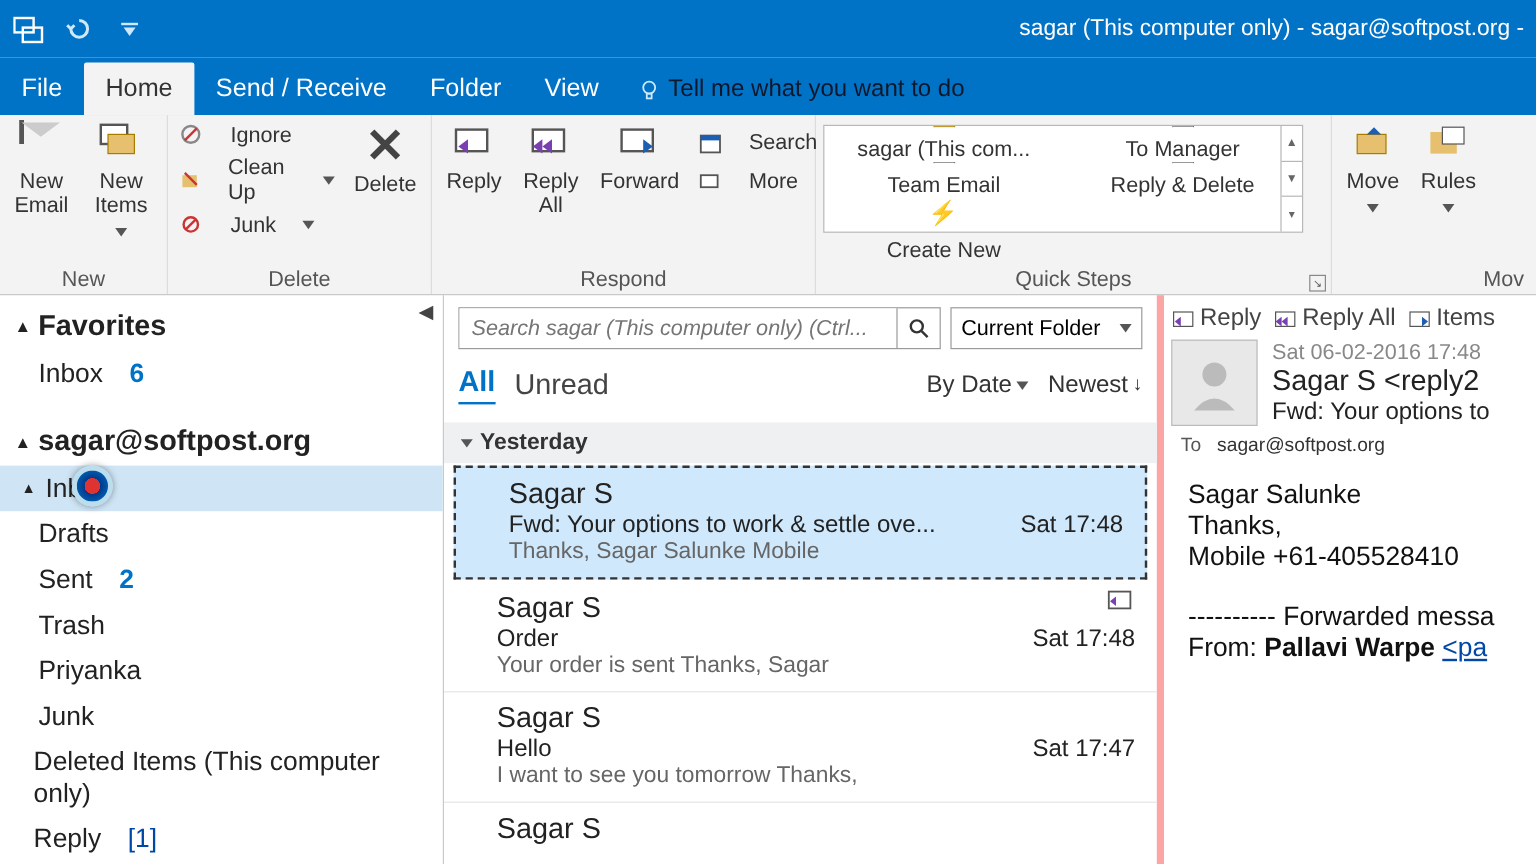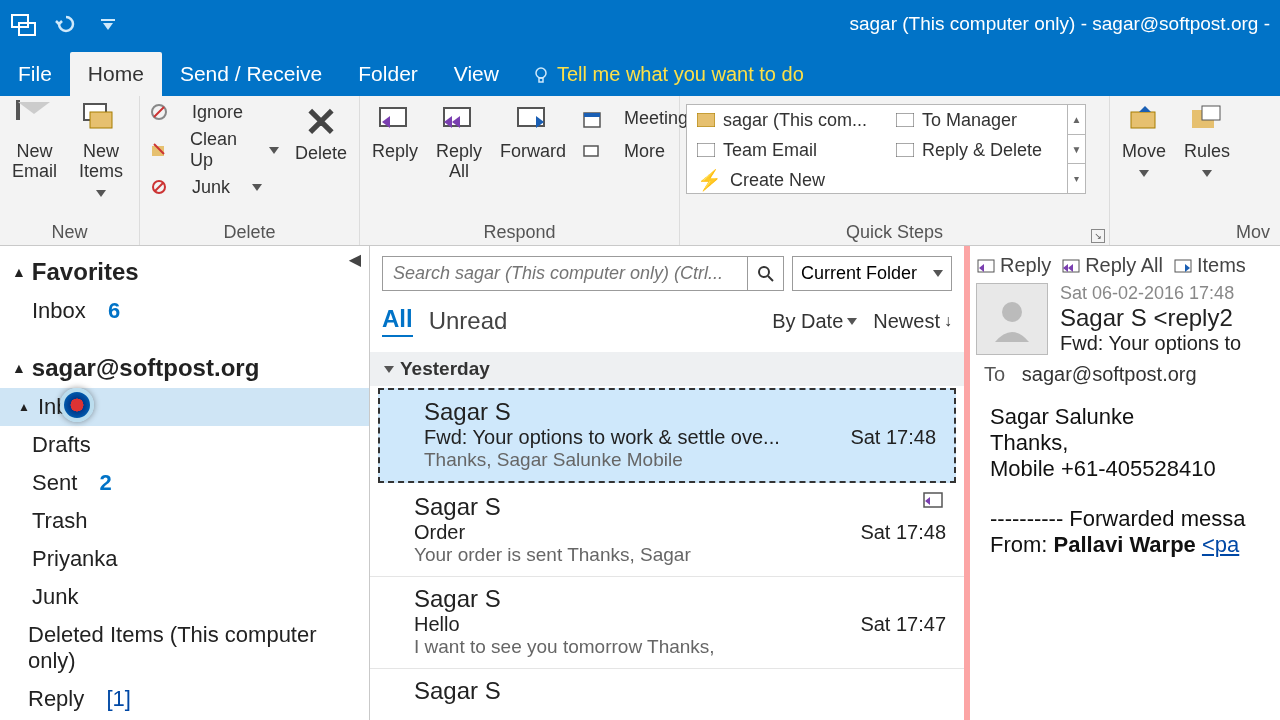--- a/index.html
+++ b/index.html
@@ -8,36 +8,36 @@
 .titlebar { background: #0173c7; height: 48px; display: flex; align-items: center; color: #fff; }
 .titlebar .qat { display: flex; gap: 14px; padding: 0 10px; align-items: center; }
 .titlebar .title { flex: 1; text-align: right; padding-right: 10px; font-size: 19px; }
 
 .qat-icon { width: 28px; height: 28px; display: flex; align-items: center; justify-content: center; }
 
 .tabstrip { background: #0173c7; height: 48px; display: flex; align-items: flex-end; color: #fff; }
 .tabstrip .tab { padding: 10px 18px; font-size: 21px; border-top-left-radius: 2px; border-top-right-radius: 2px; cursor: pointer; }
 .tabstrip .tab.file { background: transparent; }
 .tabstrip .tab.active { background: #f3f3f3; color: #333; }
-.tabstrip .tell { display: flex; align-items: center; gap: 6px; padding: 10px 14px; font-size: 20px; color: #fde047; }
+.tabstrip .tell { display: flex; align-items: center; gap: 6px; padding: 10px 14px; font-size: 20px; color: #0f172a; }
 
 .ribbon { background: #f3f3f3; height: 150px; border-bottom: 1px solid #c9c9c9; display: flex; }
 .group { border-right: 1px solid #dcdcdc; padding: 4px 6px 2px 6px; display: flex; flex-direction: column; justify-content: space-between; }
 .group-label { text-align: center; font-size: 18px; color: #555; padding: 2px 0 0 0; }
 .group-body { flex: 1; display: flex; align-items: flex-start; gap: 6px; }
 
 .big-btn { display: flex; flex-direction: column; align-items: center; justify-content: center; padding: 2px 6px; gap: 2px; cursor: pointer; }
 .big-btn .icon { width: 38px; height: 38px; }
 .big-btn .lbl { font-size: 18px; text-align: center; line-height: 1.1; color: #333; }
 
 .small-btn { display: flex; align-items: center; gap: 22px; padding: 2px 4px; cursor: pointer; font-size: 18px; color: #333; }
 .small-btn .icon { width: 20px; height: 20px; }
 
 .qs-box { border: 1px solid #b7b7b7; background: #fff; width: 400px; height: 90px; margin-top: 4px; display: flex; flex-wrap: wrap; position: relative; }
-.qs-item { width: 50%; height: 30px; display: flex; align-items: center; gap: 8px; padding: 0 10px; font-size: 18px; color: #333; }
+.qs-item { width: 50%; height: 30px; display: flex; align-items: center; gap: 8px; padding: 0 10px; font-size: 18px; color: #333; flex-direction: column; }
 .qs-scroll { position: absolute; right: 0; top: 0; width: 18px; height: 100%; border-left: 1px solid #b7b7b7; display: flex; flex-direction: column; }
 .qs-scroll div { flex: 1; border-bottom: 1px solid #b7b7b7; display: flex; align-items: center; justify-content: center; font-size: 10px; color: #666; }
 .qs-scroll div:last-child { border-bottom: none; }
 
 .dialog-launcher { position: absolute; right: 4px; bottom: 2px; width: 14px; height: 14px; border: 1px solid #888; font-size: 9px; display: flex; align-items: center; justify-content: center; color: #555; }
 
 .main { display: flex; height: calc(100% - 246px); }
 
 .nav { width: 370px; border-right: 1px solid #c9c9c9; position: relative; padding-top: 6px; overflow: hidden; }
 .nav-collapse { position: absolute; right: 8px; top: 4px; font-size: 16px; color: #444; cursor: pointer; }
@@ -74,21 +74,21 @@
 .msg .time { font-size: 20px; color: #222; }
 .msg .prev { font-size: 19px; color: #666; }
 
 .reading { flex: 1; padding: 8px 6px; overflow: hidden; }
 .reading .actions { display: flex; gap: 10px; font-size: 20px; color: #444; padding-bottom: 6px; }
 .reading .actions .a { display: flex; align-items: center; gap: 4px; cursor: pointer; }
 .reading .hdr { display: flex; gap: 12px; }
 .avatar { width: 72px; height: 72px; border: 1px solid #bbb; background: #e8e8e8; display: flex; align-items: center; justify-content: center; }
 .hdr-text { font-size: 20px; color: #222; }
 .hdr-text .date { color: #888; font-size: 18px; }
-.to-row { font-size: 20px; color: #555; padding: 8px 0 18px 8px; }
+.to-row { font-size: 16px; color: #555; padding: 8px 0 18px 8px; }
 .body { font-size: 22px; font-family: Georgia, serif; color: #111; padding-left: 14px; }
 .body .fwd-line { margin-top: 24px; }
 .body .fwd-from { }
 .body a { color: #0048a5; text-decoration: underline; }
 
 .tri { display: inline-block; width: 0; height: 0; }
 .tri.down { border-left: 5px solid transparent; border-right: 5px solid transparent; border-top: 7px solid #555; }
 
 .env-icon { position: relative; width: 36px; height: 26px; border: 2px solid #555; background: #fff; }
 .env-icon::after { content:""; position:absolute; top:0; left:0; right:0; height:0; border-left:16px solid transparent; border-right:16px solid transparent; border-top:12px solid #ccc; }
@@ -215,21 +215,21 @@
               <path d="M22 14 L30 20 L22 26" fill="#1a5fb4"></path>
             </svg></span>
         <span class="lbl">Forward</span>
       </div>
       <div style="display:flex;flex-direction:column;gap:8px;padding-top:6px">
         <div class="small-btn">
             <span class="icon"><svg width="20" height="20">
                 <rect x="2" y="4" width="16" height="14" fill="#fff" stroke="#555" stroke-width="1.5"></rect>
                 <rect x="2" y="4" width="16" height="4" fill="#1a5fb4"></rect>
               </svg></span>
-            <span>Meeting</span>
+            <span>Search</span>
           </div>
         <div class="small-btn">
             <span class="icon"><svg width="20" height="20">
                 <rect x="2" y="4" width="14" height="10" fill="#fff" stroke="#555" stroke-width="1.5"></rect>
               </svg></span>
             <span>More</span> 
             <span class="tri down"></span>
           </div>
       </div>
     </div>

